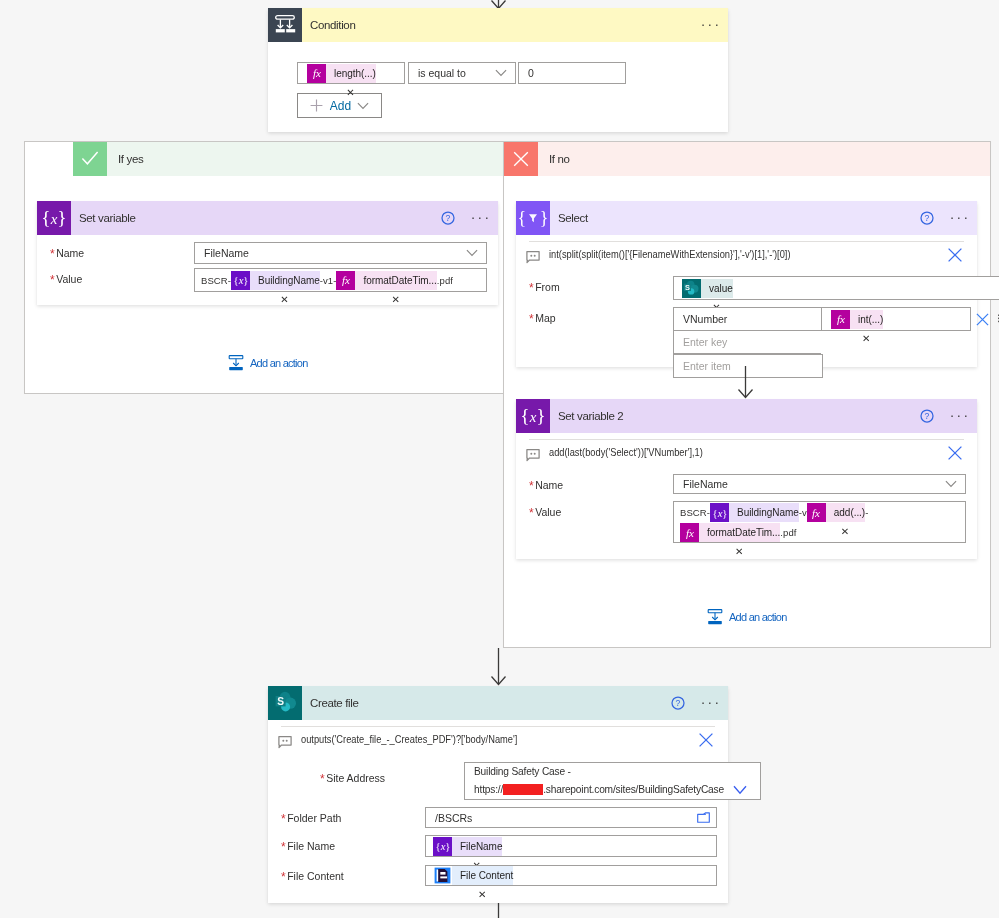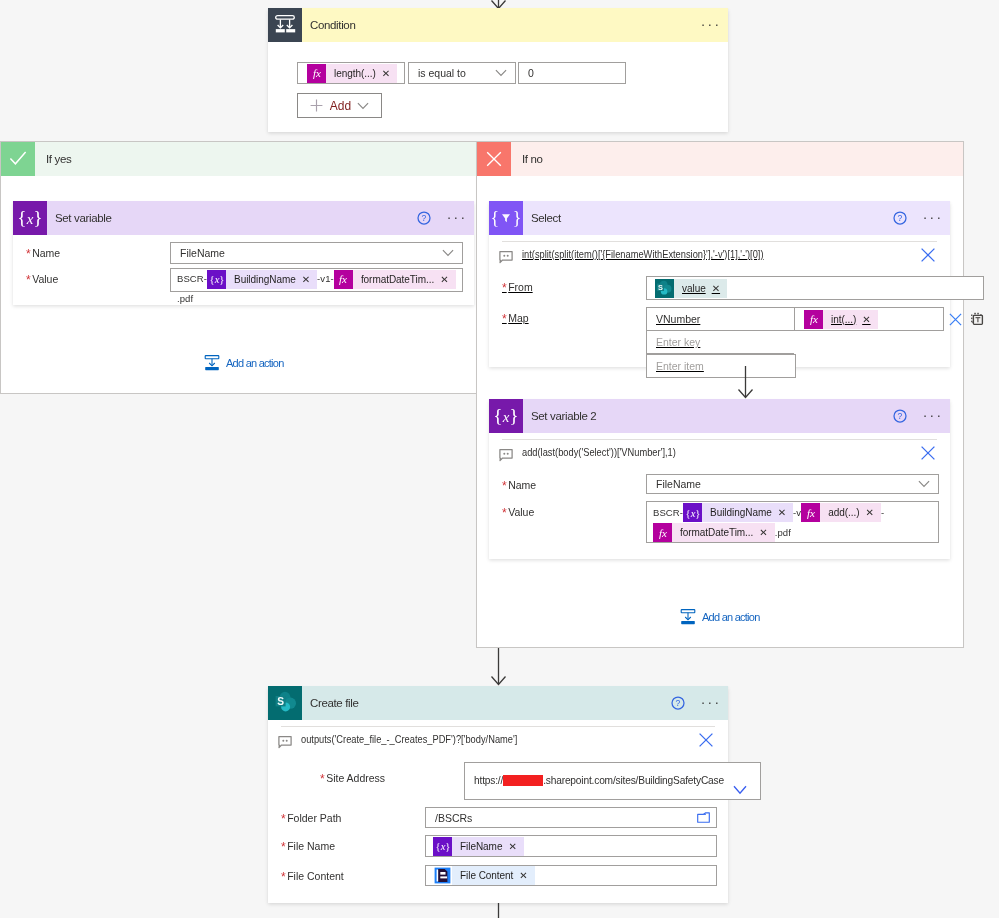--- a/index.html
+++ b/index.html
@@ -23,21 +23,21 @@
   .field-label{width:99px;flex:0 0 auto;font-size:10.5px;color:#323130;padding-top:5px;white-space:nowrap;}
   
   .req{color:#d13438;font-size:12px;margin-right:1.5px;line-height:1;position:relative;top:1px;}
   .ctrl{flex:1 1 auto;border:1px solid #a19f9d;background:#fff;display:flex;align-items:center;position:relative;box-sizing:border-box;}
   .ctrl-text{font-size:10.5px;color:#323130;padding:0 9px;line-height:14px;display:inline-block;white-space:nowrap;}
   .ph{color:#a19f9d;}
 
   
   .chip{display:inline-flex;align-items:center;height:19px;vertical-align:middle;flex:0 0 auto;}
   .chip-ico{width:19px;height:19px;display:flex;align-items:center;justify-content:center;flex:0 0 auto;}
-  .chip-body{height:19px;}
+  .chip-body{height:19px;flex-direction:column;}
   .chip-lbl{font-size:10px;color:#201f1e;white-space:nowrap;line-height:19px;display:inline-block;margin:0 0 0 8px;letter-spacing:-0.05px;}
   .chip-x{font-size:10px;color:#323130;padding:0 7px 0 6px;line-height:19px;}
   .chip-v .chip-ico{background:#6b0fc7;}
   .chip-v .chip-body{background:#e9defa;display:flex;align-items:center;}
   .chip-f .chip-ico{background:#b4009e;}
   .chip-f .chip-body{background:#f7e1f3;display:flex;align-items:center;}
   .chip-s .chip-ico{background:#036c70;}
   .chip-s .chip-body{background:#dceaea;display:flex;align-items:center;}
   .chip-c .chip-ico{background:#fff;}
   .chip-c .chip-body{background:#e3eefc;display:flex;align-items:center;}
@@ -124,31 +124,31 @@
       <div class="ctrl" style="flex:0 0 auto;width:108px;height:22px;margin-left:2px;">
         <span class="ctrl-text">0</span>
       </div>
     </div>
     <div style="margin-top:9px;width:83px;height:23px;border:1px solid #8a8886;display:flex;align-items:center;justify-content:center;background:#fff;">
       <span>
           <svg width="13" height="13" viewBox="0 0 13 13">
             <path d="M6.5 0.6 L6.5 12.4 M0.6 6.5 L12.4 6.5" stroke="#a9a1ac" stroke-width="1.15"></path>
           </svg>
         </span>
-      <span style="font-size:12px;color:#7f1d1d;margin:0 6px 0 7px;">Add</span>
+      <span style="font-size:12px;color:#0369a1;margin:0 6px 0 7px;">Add</span>
       <span>
           <svg width="12" height="8" viewBox="0 0 12 8">
             <path d="M0.9 1.2 L6 6.4 L11.1 1.2" stroke="#8a8886" stroke-width="1.15" fill="none"></path>
           </svg>
         </span>
     </div>
   </div>
 </div>
 
-<div class="branch" style="left:0;top:141px;width:486px;height:251px;">
+<div class="branch" style="left:24px;top:141px;width:486px;height:251px;padding-left:48px;">
   <div class="branch-head" style="background:#edf6ef;">
     <div class="branch-sq" style="background:#7ed492;">
       <svg width="22" height="22" viewBox="0 0 22 22">
           <path d="M3.4 10.4 L8.4 15.8 L18.6 4.0" stroke="#fff" stroke-width="1.45" fill="none"></path>
         </svg>
     </div>
     <div class="branch-lbl">If yes</div>
   </div>
 
   <div class="card" style="left:12px;top:59px;width:461px;height:104px;">
@@ -222,21 +222,21 @@
       <rect x="2.2" y="1.6" width="13.6" height="3.2" rx="0.6" fill="none" stroke="#0064bf" stroke-width="1.1"></rect>
       <path d="M9 4.8 L9 11.4" stroke="#0064bf" stroke-width="1.1"></path>
       <path d="M6.2 9 L9 11.8 L11.8 9" stroke="#0064bf" stroke-width="1.1" fill="none"></path>
       <rect x="2.2" y="13" width="13.6" height="3.2" rx="0.6" fill="#0064bf"></rect>
     </svg>
       </span>
     <span class="lbl">Add an action</span>
   </div>
 </div>
 
-<div class="branch" style="left:476px;top:141px;width:486px;height:505px;">
+<div class="branch" style="left:503px;top:141px;width:486px;height:505px;">
   <div class="branch-head" style="background:#fdeeec;">
     <div class="branch-sq" style="background:#f8766b;">
       <svg width="22" height="22" viewBox="0 0 22 22">
           <path d="M4.2 4.2 L17.8 17.8 M17.8 4.2 L4.2 17.8" stroke="#fff" stroke-width="1.35"></path>
         </svg>
     </div>
     <div class="branch-lbl">If no</div>
   </div>
 
   <div class="card" style="left:12px;top:59px;width:461px;height:166px;">
@@ -254,21 +254,21 @@
               <circle cx="7" cy="7" r="6.0" fill="none" stroke="#3465e0" stroke-width="1.25"></circle>
               <text x="7" y="10.4" font-family="'Liberation Sans',sans-serif" font-size="8.6" fill="#3465e0" text-anchor="middle">?</text>
             </svg>
           </div>
         <div class="hicon" style="margin-right:6px;">
             <span class="ellipsis">...</span>
           </div>
       </div>
     </div>
     <div class="rule" style="margin:6px 13px 0 13px;"></div>
-    <div class="card-body" style="padding:0 11px 12px 13px;text-decoration:underline;">
+    <div class="card-body" style="padding:0 11px 12px 13px;">
       <div class="cmt" style="height:24px;">
         <span>
             <svg width="15" height="14" viewBox="0 0 15 14" style="margin:5px 0 0 -3px;">
               <path d="M0.9 1.6 H13.1 V10.0 H3.5 L1.0 12.6 L1.4 10.0 H0.9 Z" fill="none" stroke="#8a8886" stroke-width="1.25" stroke-linejoin="round"></path>
               <circle cx="5.3" cy="5.8" r="1.0" fill="#8a8886"></circle>
               <circle cx="8.7" cy="5.8" r="1.0" fill="#8a8886"></circle>
             </svg>
           </span>
         <span class="cmt-txt">int(split(split(item()['{FilenameWithExtension}'],'-v')[1],'-')[0])</span>
         <span style="position:absolute;right:0;">
@@ -498,20 +498,21 @@
       <span style="position:absolute;right:0;">
           <svg width="16" height="16" viewBox="0 0 16 16" style="margin:2px 3px 0 0;">
             <path d="M1.6 1.6 L14.4 14.4 M14.4 1.6 L1.6 14.4" stroke="#3a6df0" stroke-width="1.3"></path>
           </svg>
         </span>
     </div>
     <div class="field" style="margin-top:11px;margin-left:39px;">
       <div class="field-label" style="padding-top:10px;"><span class="req">*</span><span>Site Address</span></div>
       <div class="ctrl" style="height:38px;justify-content:space-between;align-items:center;">
         <span style="padding:0 9px;white-space:nowrap;">
+          <span style="display:block;font-size:10.2px;color:#323130;line-height:18px;letter-spacing:-0.18px;">Building Safety Case -</span>
           <span style="display:block;font-size:10.2px;color:#323130;line-height:18px;letter-spacing:-0.18px;"><span>https://</span><span style="display:inline-block;width:40px;height:11px;background:#f32020;vertical-align:-1.5px;"></span><span>.sharepoint.com/sites/BuildingSafetyCase</span></span>
         </span>
         <span style="padding-right:13px;align-self:flex-end;margin-bottom:4px;">
             <svg width="14" height="10" viewBox="0 0 14 10">
               <path d="M1.0 1.2 L7 8.2 L13 1.2" stroke="#3a5ff0" stroke-width="1.35" fill="none"></path>
             </svg>
           </span>
       </div>
     </div>
     <div class="field" style="margin-top:7px;">

